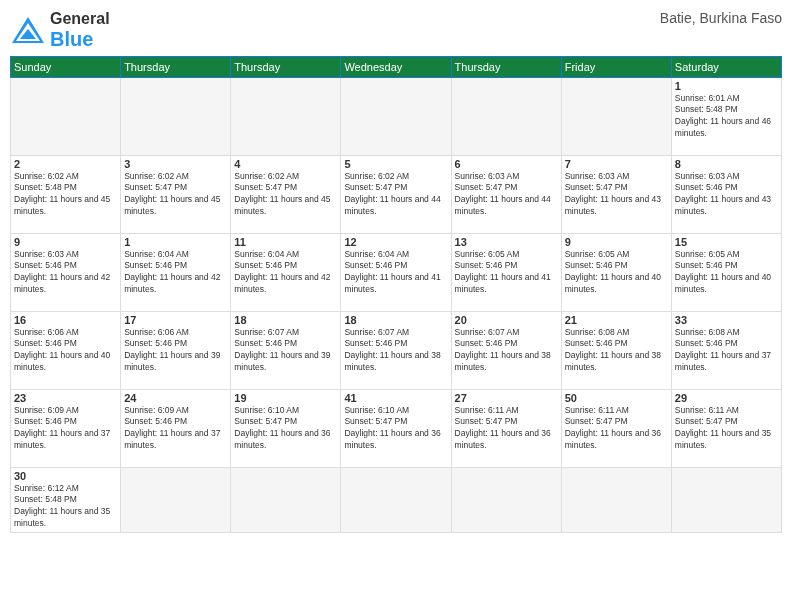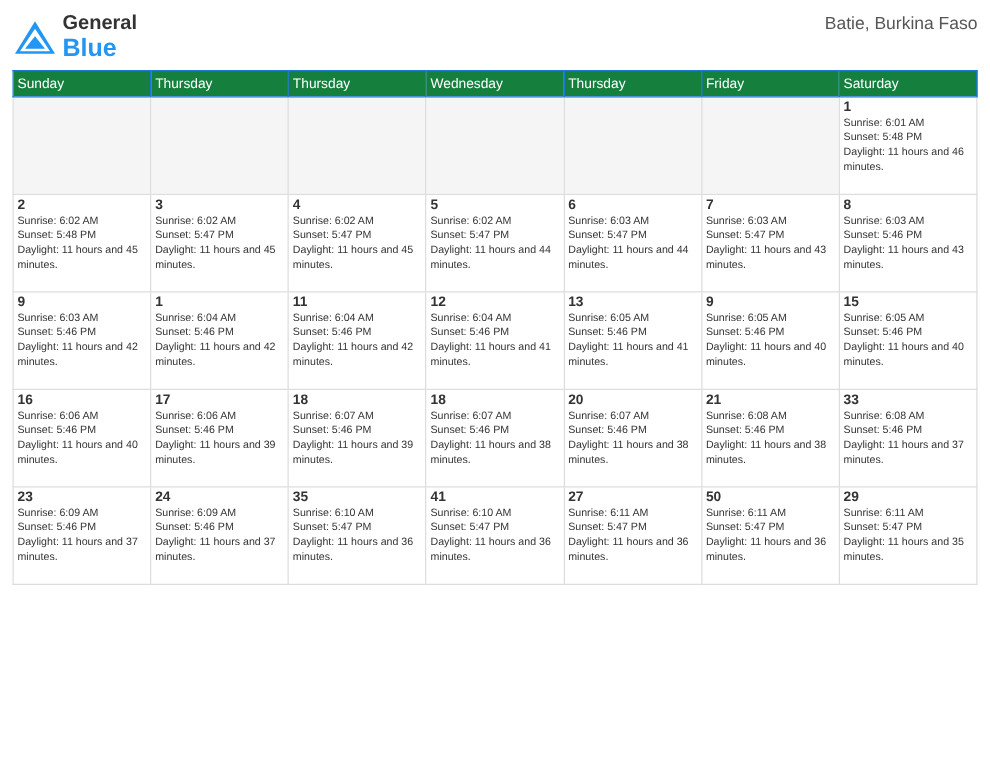--- a/index.html
+++ b/index.html
@@ -224,35 +224,47 @@
         <tr>
           <td>
             <div class="day-number">23</div>
             <div class="day-info">Sunrise: 6:09 AM<br>Sunset: 5:46 PM<br>Daylight: 11 hours and 37 minutes.</div>
           </td>
           <td>
             <div class="day-number">24</div>
             <div class="day-info">Sunrise: 6:09 AM<br>Sunset: 5:46 PM<br>Daylight: 11 hours and 37 minutes.</div>
           </td>
           <td>
-            <div class="day-number">35</div>
+            <div class="day-number">19</div>
             <div class="day-info">Sunrise: 6:10 AM<br>Sunset: 5:47 PM<br>Daylight: 11 hours and 36 minutes.</div>
           </td>
           <td>
             <div class="day-number">41</div>
             <div class="day-info">Sunrise: 6:10 AM<br>Sunset: 5:47 PM<br>Daylight: 11 hours and 36 minutes.</div>
           </td>
           <td>
             <div class="day-number">27</div>
             <div class="day-info">Sunrise: 6:11 AM<br>Sunset: 5:47 PM<br>Daylight: 11 hours and 36 minutes.</div>
           </td>
           <td>
             <div class="day-number">50</div>
             <div class="day-info">Sunrise: 6:11 AM<br>Sunset: 5:47 PM<br>Daylight: 11 hours and 36 minutes.</div>
           </td>
           <td>
             <div class="day-number">29</div>
             <div class="day-info">Sunrise: 6:11 AM<br>Sunset: 5:47 PM<br>Daylight: 11 hours and 35 minutes.</div>
           </td>
+        </tr>
+        <tr class="last-row">
+          <td>
+            <div class="day-number">30</div>
+            <div class="day-info">Sunrise: 6:12 AM<br>Sunset: 5:48 PM<br>Daylight: 11 hours and 35 minutes.</div>
+          </td>
+          <td class="empty"></td>
+          <td class="empty"></td>
+          <td class="empty"></td>
+          <td class="empty"></td>
+          <td class="empty"></td>
+          <td class="empty"></td>
         </tr>
       </tbody>
   </table>
 </div>
 
 </body></html>

